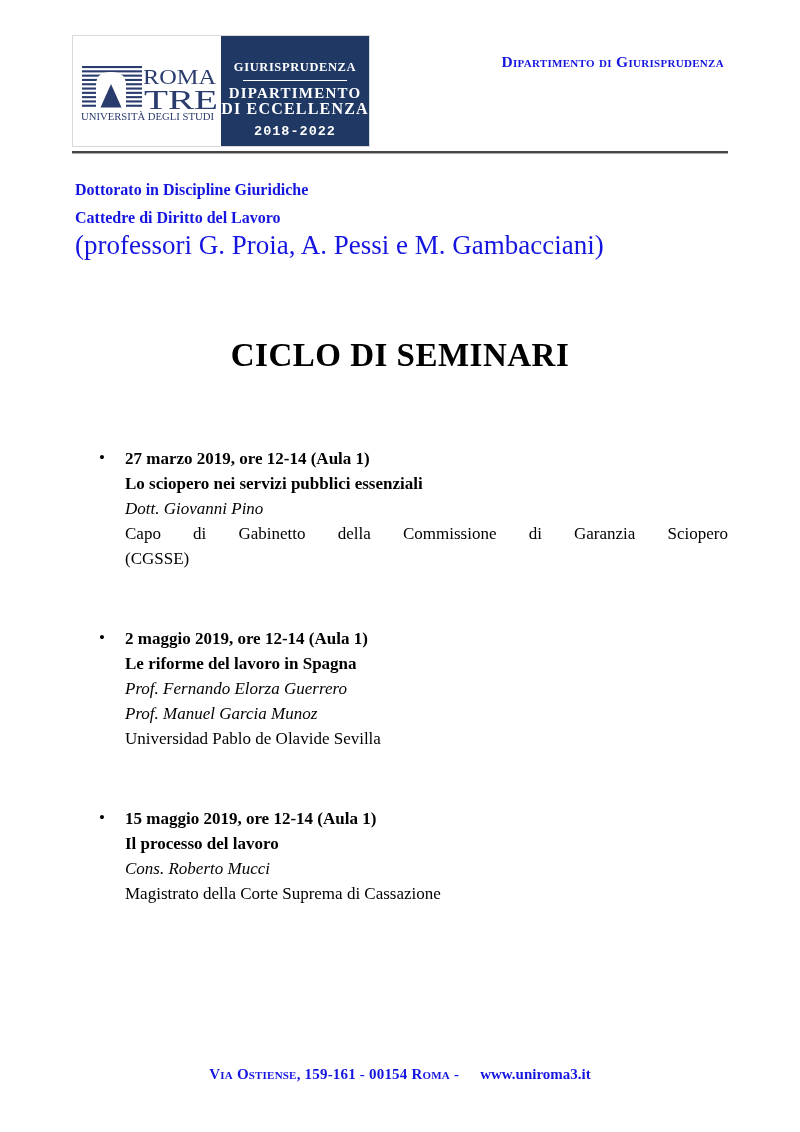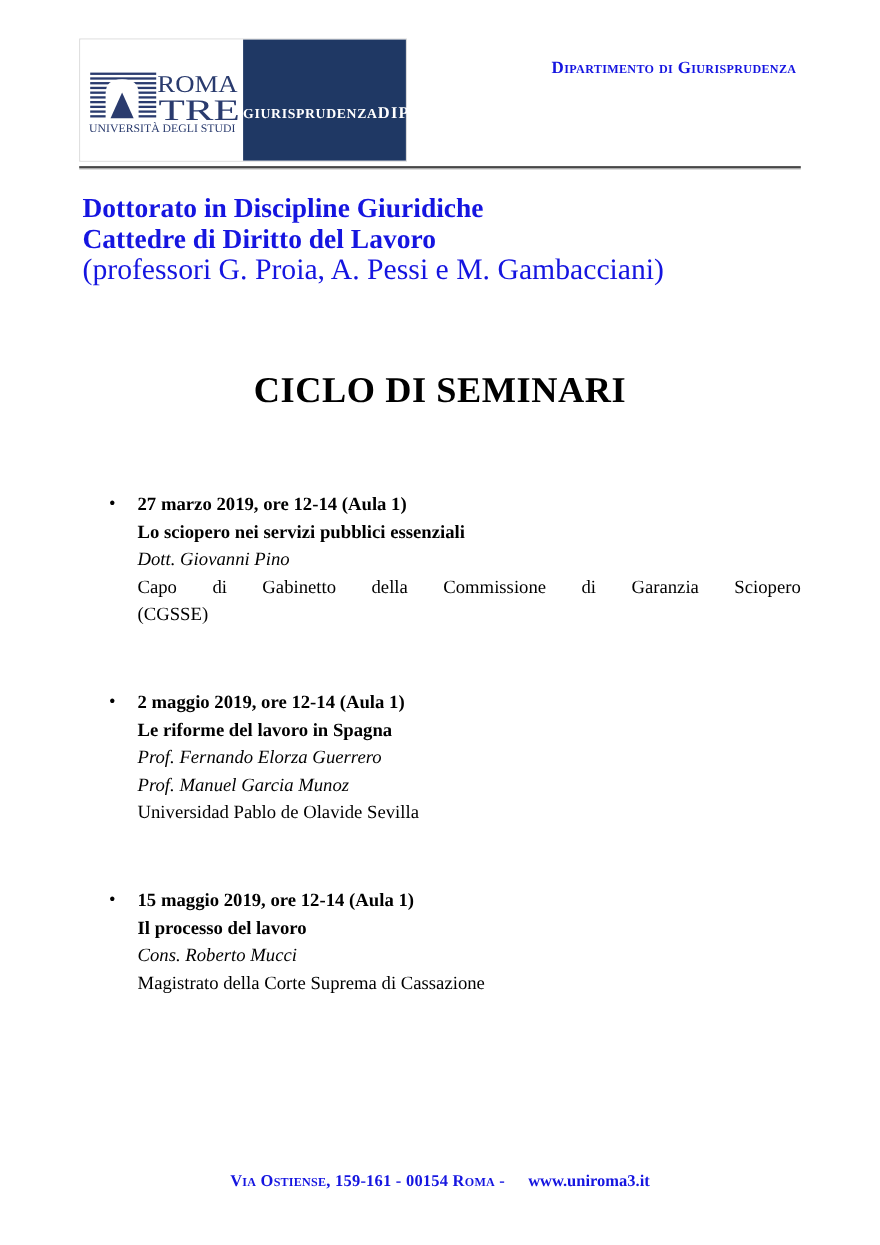--- a/index.html
+++ b/index.html
@@ -23,47 +23,47 @@
     width:298px;height:112px;
     display:flex;
     border:1px solid #d9d9d9;
     background:#fff;
   }
   .logo-left{width:148px;height:110px;background:#fff;}
   .logo-right{
     width:148px;height:110px;
     background:var(--navy-panel);
     color:#fff;
-    display:flex;flex-direction:row;align-items:center;
+    display:flex;flex-direction:column;align-items:center;
     padding-top:24px;
     text-align:center;
   }
   .panel-l1{font-size:12.5px;letter-spacing:0.6px;font-weight:600;}
   .panel-divider{width:104px;height:1px;background:#fff;margin:5px 0 6px 0;}
   .panel-l2{font-size:15px;font-weight:bold;letter-spacing:1.2px;line-height:13px;}
   .panel-l3{font-size:16px;font-weight:bold;letter-spacing:1.2px;line-height:13px;margin-top:2px;}
-  .panel-years{font-size:13.5px;font-weight:bold;letter-spacing:1px;margin-top:9px;}
+  .panel-years{font-size:13.5px;font-weight:bold;letter-spacing:1px;margin-top:9px;font-family:Liberation Mono, monospace;}
   .dept-label{
     position:absolute;top:53px;right:76px;
     font-size:15.5px;font-weight:bold;
     font-variant:small-caps;
     letter-spacing:0.3px;
     color:var(--accent);
   }
   .header-rule{
     position:absolute;left:72px;top:151px;
     width:656px;height:3px;
     background:linear-gradient(#474747 0 62%,#ababab 62% 100%);
   }
   
   .program{
     position:absolute;left:75px;top:176px;
     color:var(--accent);
   }
-  .program-line-bold{font-size:25px;font-weight:bold;line-height:28px;}
+  .program-line-bold{font-size:16px;font-weight:bold;line-height:28px;}
   .program-line-reg{font-size:27px;line-height:27px;}
   
   .main-title{
     position:absolute;left:0;top:337px;width:100%;
     text-align:center;
     font-size:33px;font-weight:bold;
     letter-spacing:0.5px;
     color:#000;
   }
   

